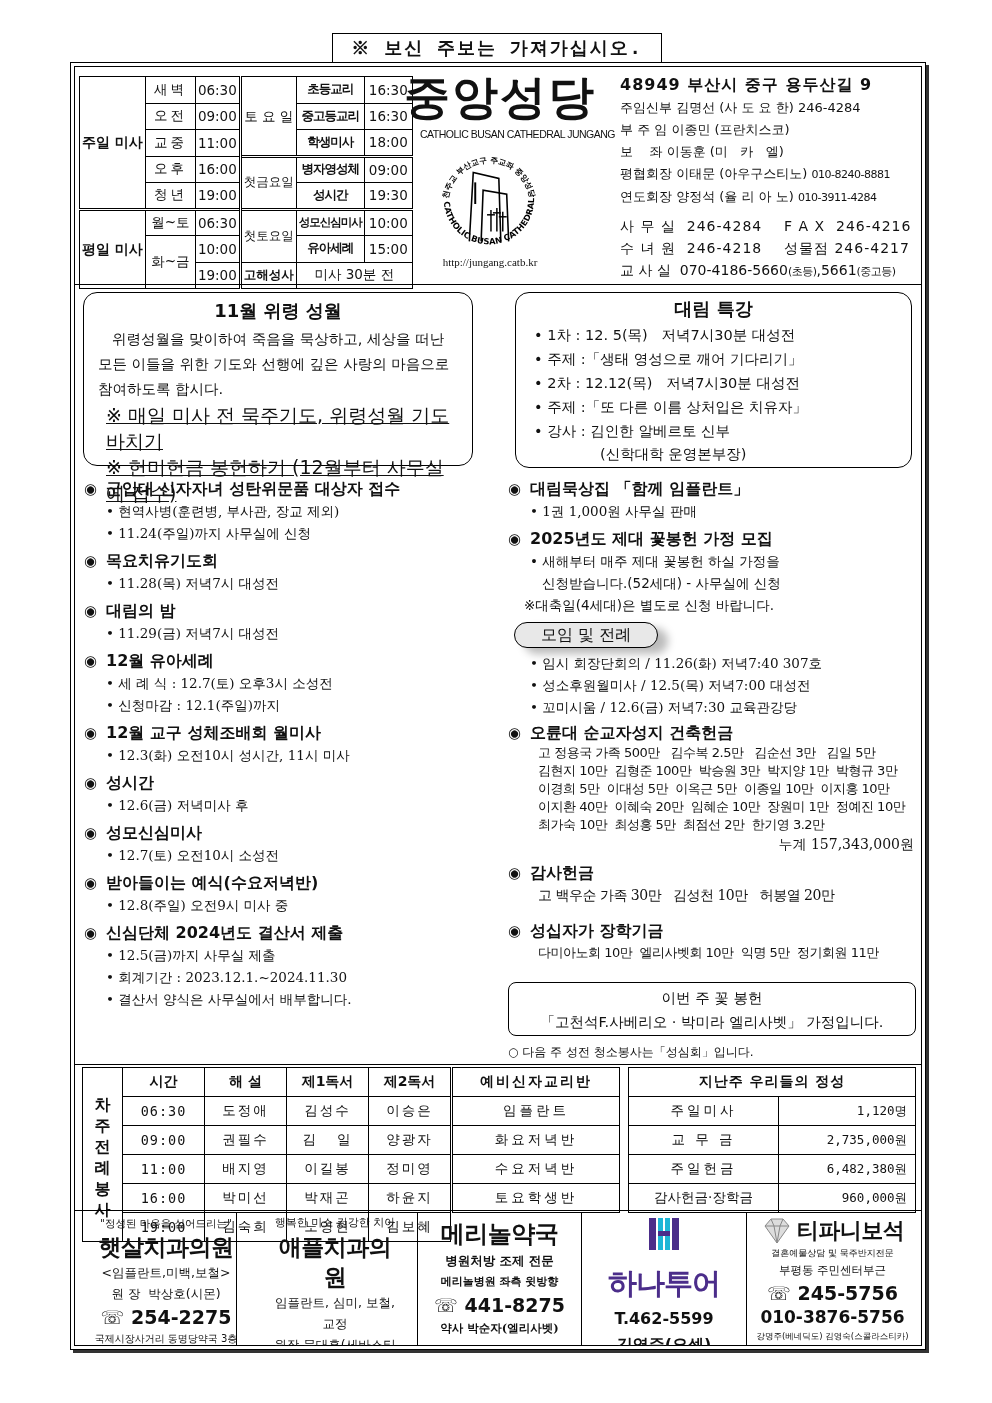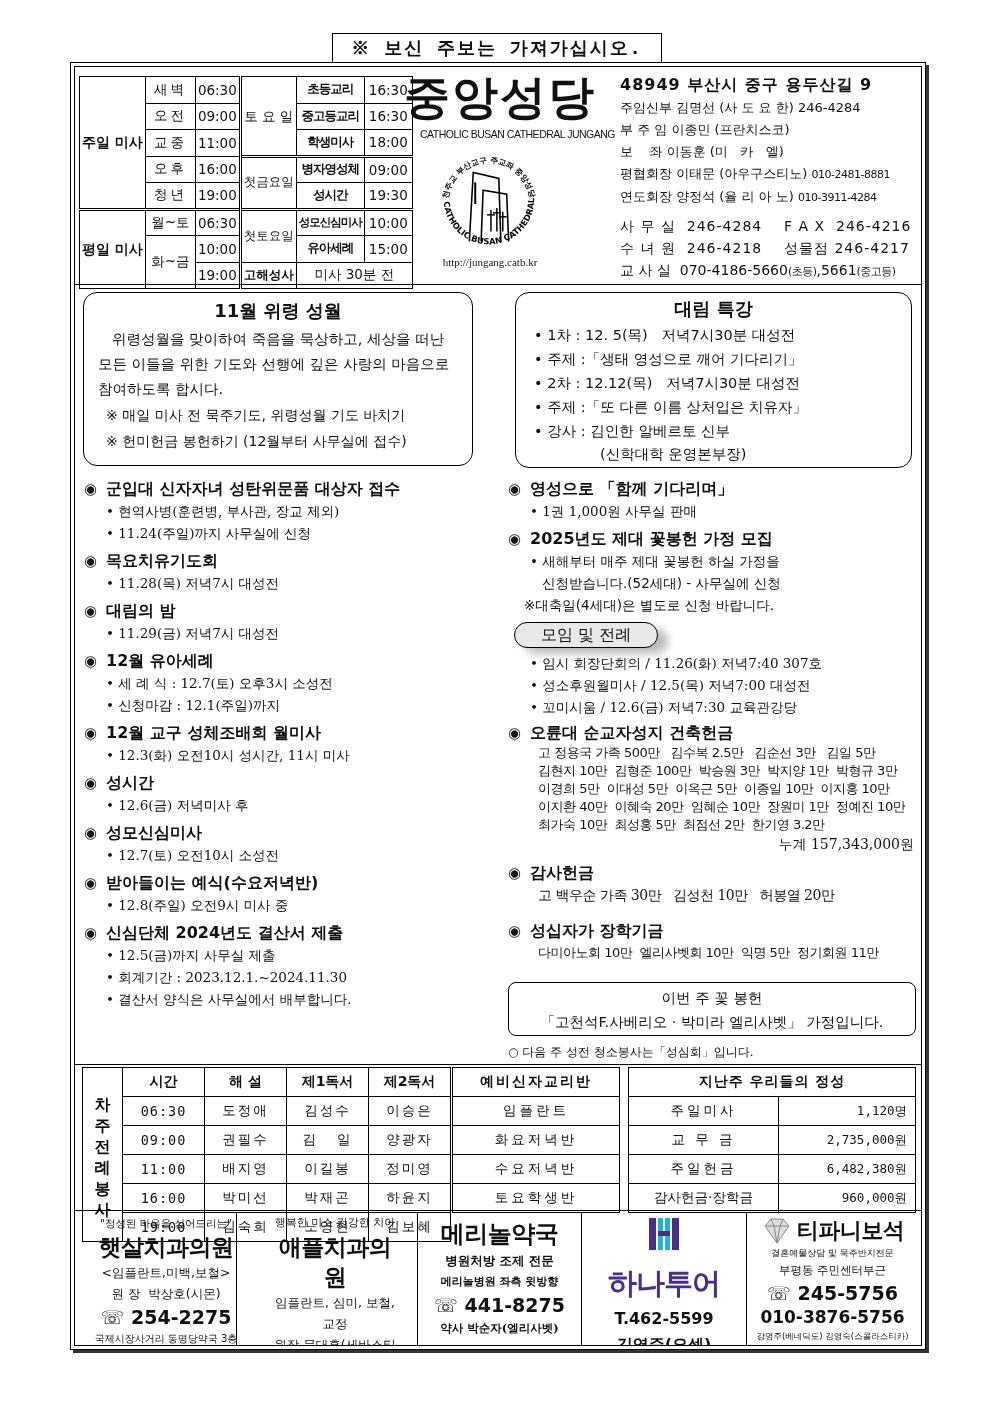--- a/index.html
+++ b/index.html
@@ -36,21 +36,21 @@
   .contact .sm { font-size: 11px; letter-spacing: -0.5px; }
   .contact .gap { height: 6px; }
   .contact .row2 { font-size: 14px; letter-spacing: 1px; line-height: 22px; }
 
   .hline { position: absolute; left: 74px; width: 848px; border-top: 1px solid #000; }
 
   .rbox { position: absolute; border: 1.5px solid #000; border-radius: 14px; }
   .box-title { font-weight: bold; font-size: 18px; text-align: center; }
   .memorial { left: 83px; top: 292px; width: 390px; height: 174px; padding: 6px 14px; }
   .memorial .body { font-size: 14.5px; line-height: 25px; margin-top: 4px; }
-  .memorial .note { font-size: 14px; line-height: 26px; padding-left: 8px; }
+  .memorial .note { font-size: 19px; line-height: 26px; padding-left: 8px; text-decoration: underline; }
   .advent { left: 515px; top: 292px; width: 397px; height: 176px; padding: 4px 18px; }
   .advent ul { list-style: none; font-size: 14.5px; line-height: 24px; margin-top: 2px; }
   .advent li::before { content: "• "; }
 
   .col { position: absolute; }
   .item { margin-bottom: 6px; }
   .item-title { font-weight: bold; font-size: 16px; line-height: 22px; white-space: nowrap; }
   .item-title .bull { display: inline-block; width: 22px; font-size: 15px; }
   .item-line { font-family: "DejaVu Serif", serif; font-size: 13.5px; line-height: 22px; padding-left: 22px; white-space: nowrap; }
   .item-line.b::before { content: "• "; }
@@ -180,21 +180,21 @@
       <line x1="70" y1="73" x2="78" y2="73"></line>
   </g>
 </svg>
 <div class="url">http://jungang.catb.kr</div>
 
 <div class="contact">
   <div class="addr">48949 부산시 중구 용두산길 9</div>
   <div style="white-space:pre">주임신부 김명선 (사 도 요 한) 246-4284</div>
   <div style="white-space:pre">부 주 임 이종민 (프란치스코)</div>
   <div style="white-space:pre">보    좌 이동훈 (미   카   엘)</div>
-  <div><span>평협회장 이태문 (아우구스티노)</span> <span class="sm">010-2481-8881</span></div>
+  <div><span>평협회장 이태문 (아우구스티노)</span> <span class="sm">010-8240-8881</span></div>
   <div><span>연도회장 양정석 (율 리 아 노)</span> <span class="sm">010-3911-4284</span></div>
   <div class="gap"></div>
   <div class="row2" style="white-space:pre">사 무 실  246-4284    F A X  246-4216</div>
   <div class="row2" style="white-space:pre">수 녀 원  246-4218    성물점 246-4217</div>
   <div class="row2" style="white-space:pre;letter-spacing:0"><span>교 사 실  070-4186-5660</span><span class="sm">(초등)</span><span>,5661</span><span class="sm">(중고등)</span></div>
 </div>
 
 <div class="hline" style="top:284px;"></div>
 
 <div class="rbox memorial">
@@ -254,21 +254,21 @@
   <div class="item">
     <div class="item-title"><span class="bull">◉</span><span>신심단체 2024년도 결산서 제출</span></div>
     <div class="item-line b">12.5(금)까지 사무실 제출</div>
     <div class="item-line b">회계기간 : 2023.12.1.~2024.11.30</div>
     <div class="item-line b">결산서 양식은 사무실에서 배부합니다.</div>
   </div>
 </div>
 
 <div class="col" style="left:508px;top:478px;width:412px;">
   <div class="item">
-    <div class="item-title"><span class="bull">◉</span><span>영성으로 「함께 기다리며」</span></div>
+    <div class="item-title"><span class="bull">◉</span><span>대림묵상집 「함께 임플란트」</span></div>
     <div class="item-line b">1권 1,000원 사무실 판매</div>
   </div>
   <div class="item" style="margin-bottom:2px;">
     <div class="item-title"><span class="bull">◉</span><span>2025년도 제대 꽃봉헌 가정 모집</span></div>
     <div class="item-line b" style="font-family:'DejaVu Sans',sans-serif;font-size:13.5px;">새해부터 매주 제대 꽃봉헌 하실 가정을</div>
     <div class="item-line ind" style="font-family:'DejaVu Sans',sans-serif;font-size:13.5px;">신청받습니다.(52세대) - 사무실에 신청</div>
     <div class="item-line note" style="font-family:'DejaVu Sans',sans-serif;font-size:13.5px;">※대축일(4세대)은 별도로 신청 바랍니다.</div>
   </div>
   <div class="item" style="margin-bottom:4px;">
     <div class="pill">모임 및 전례</div>

